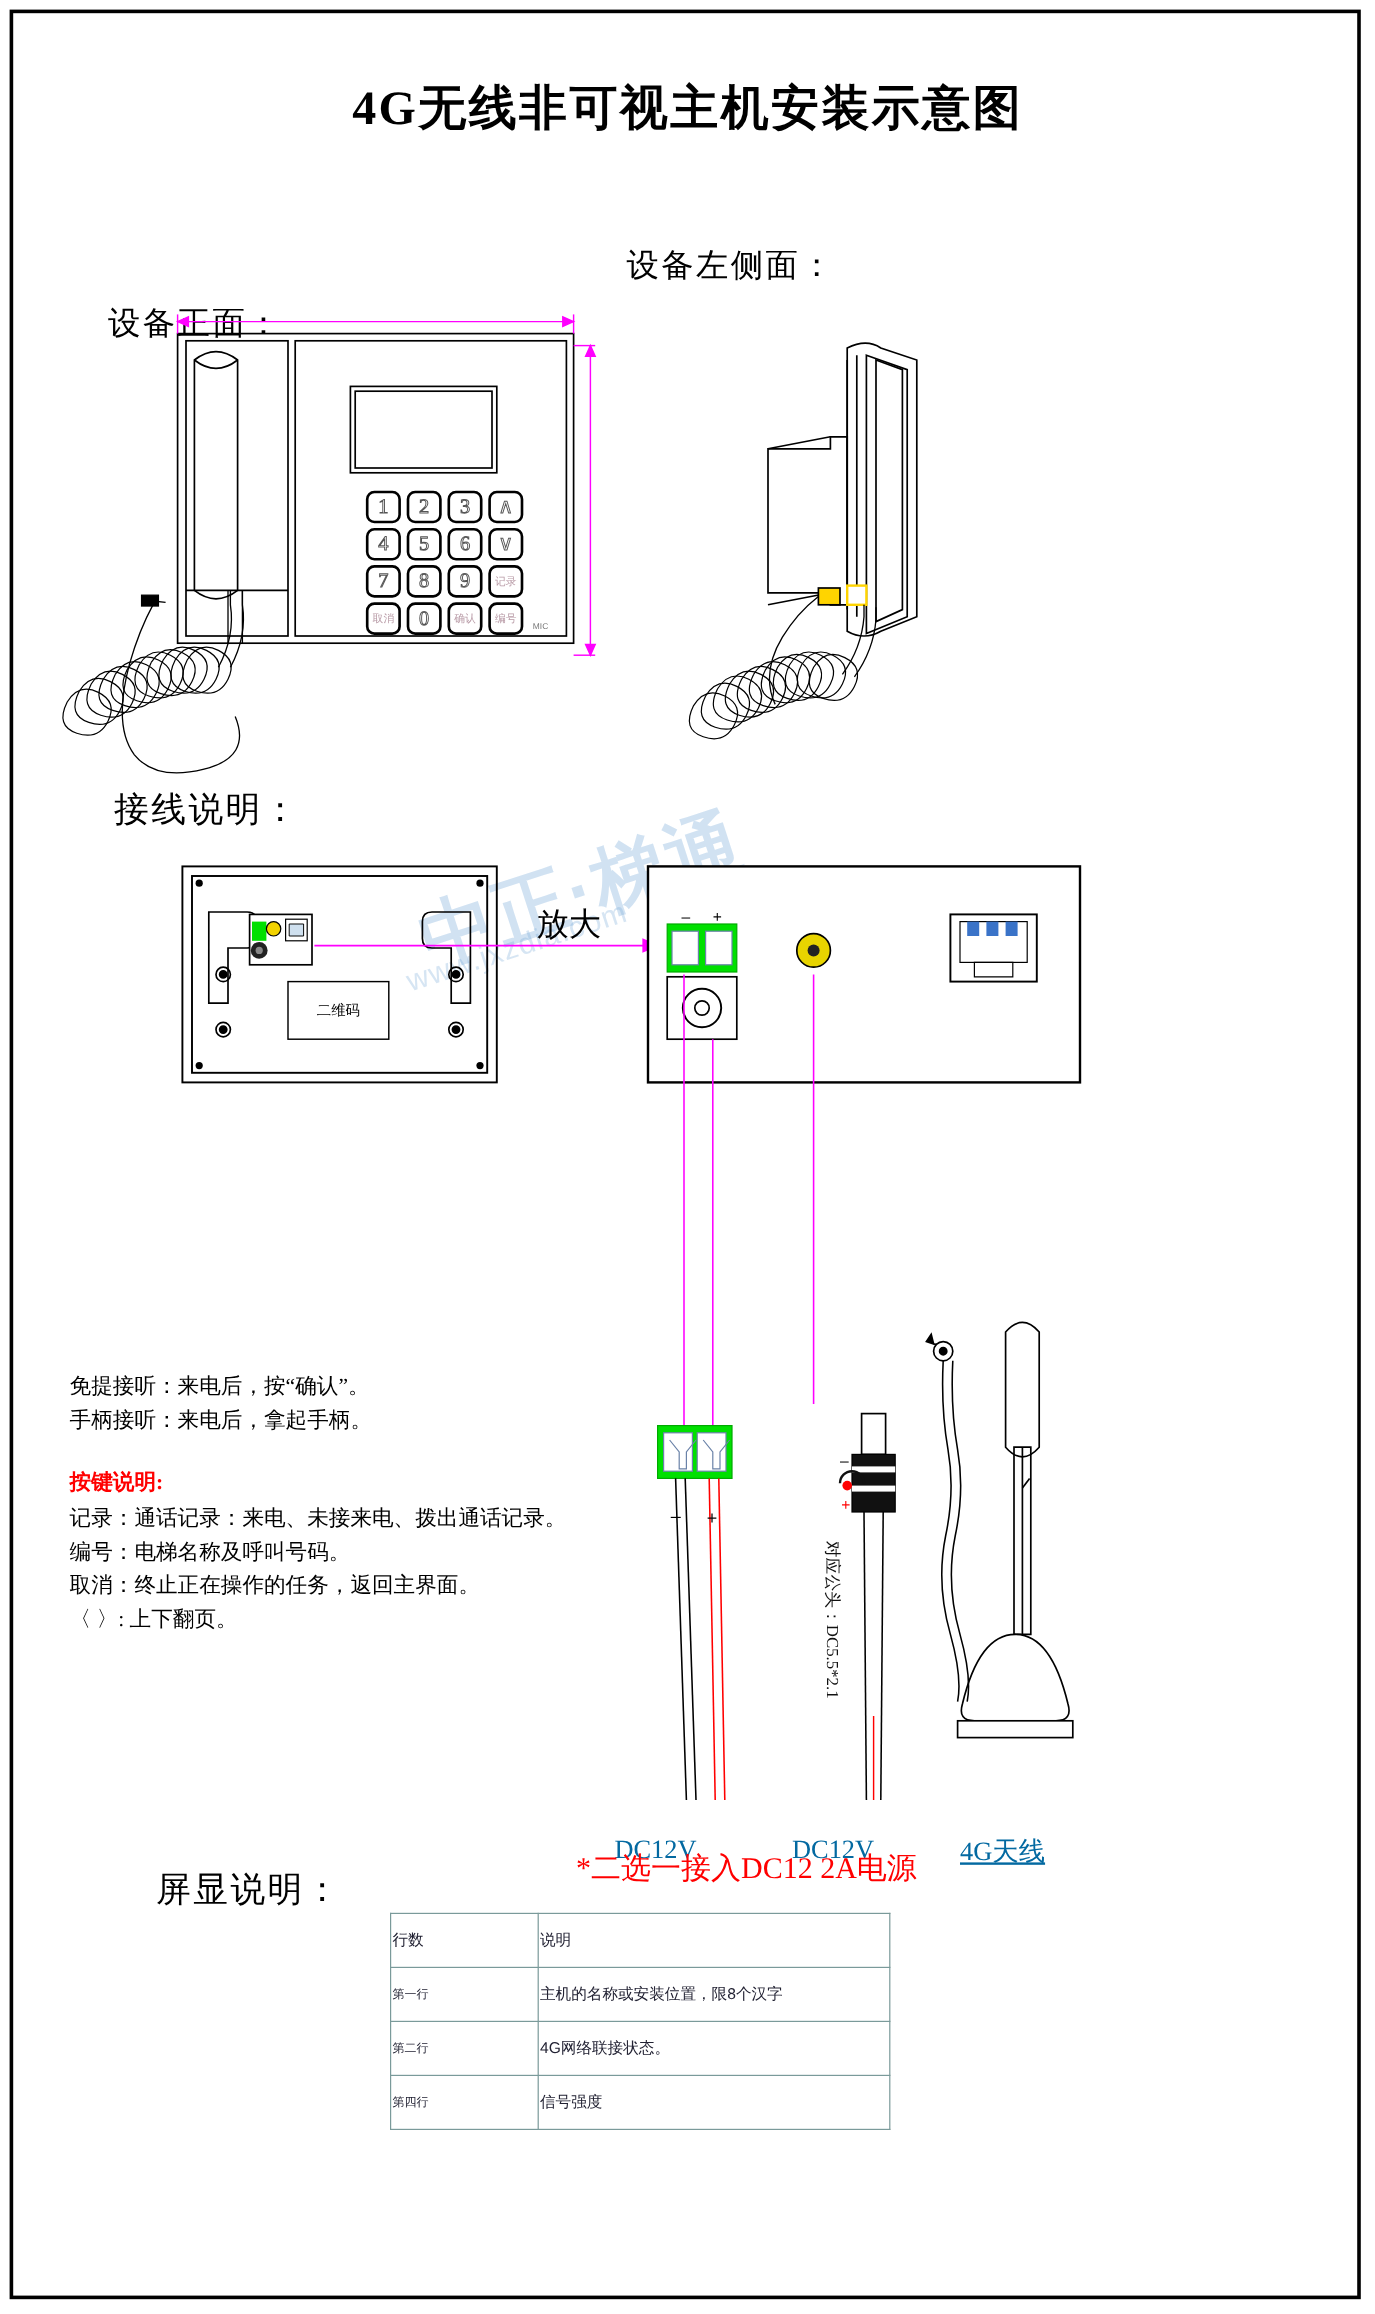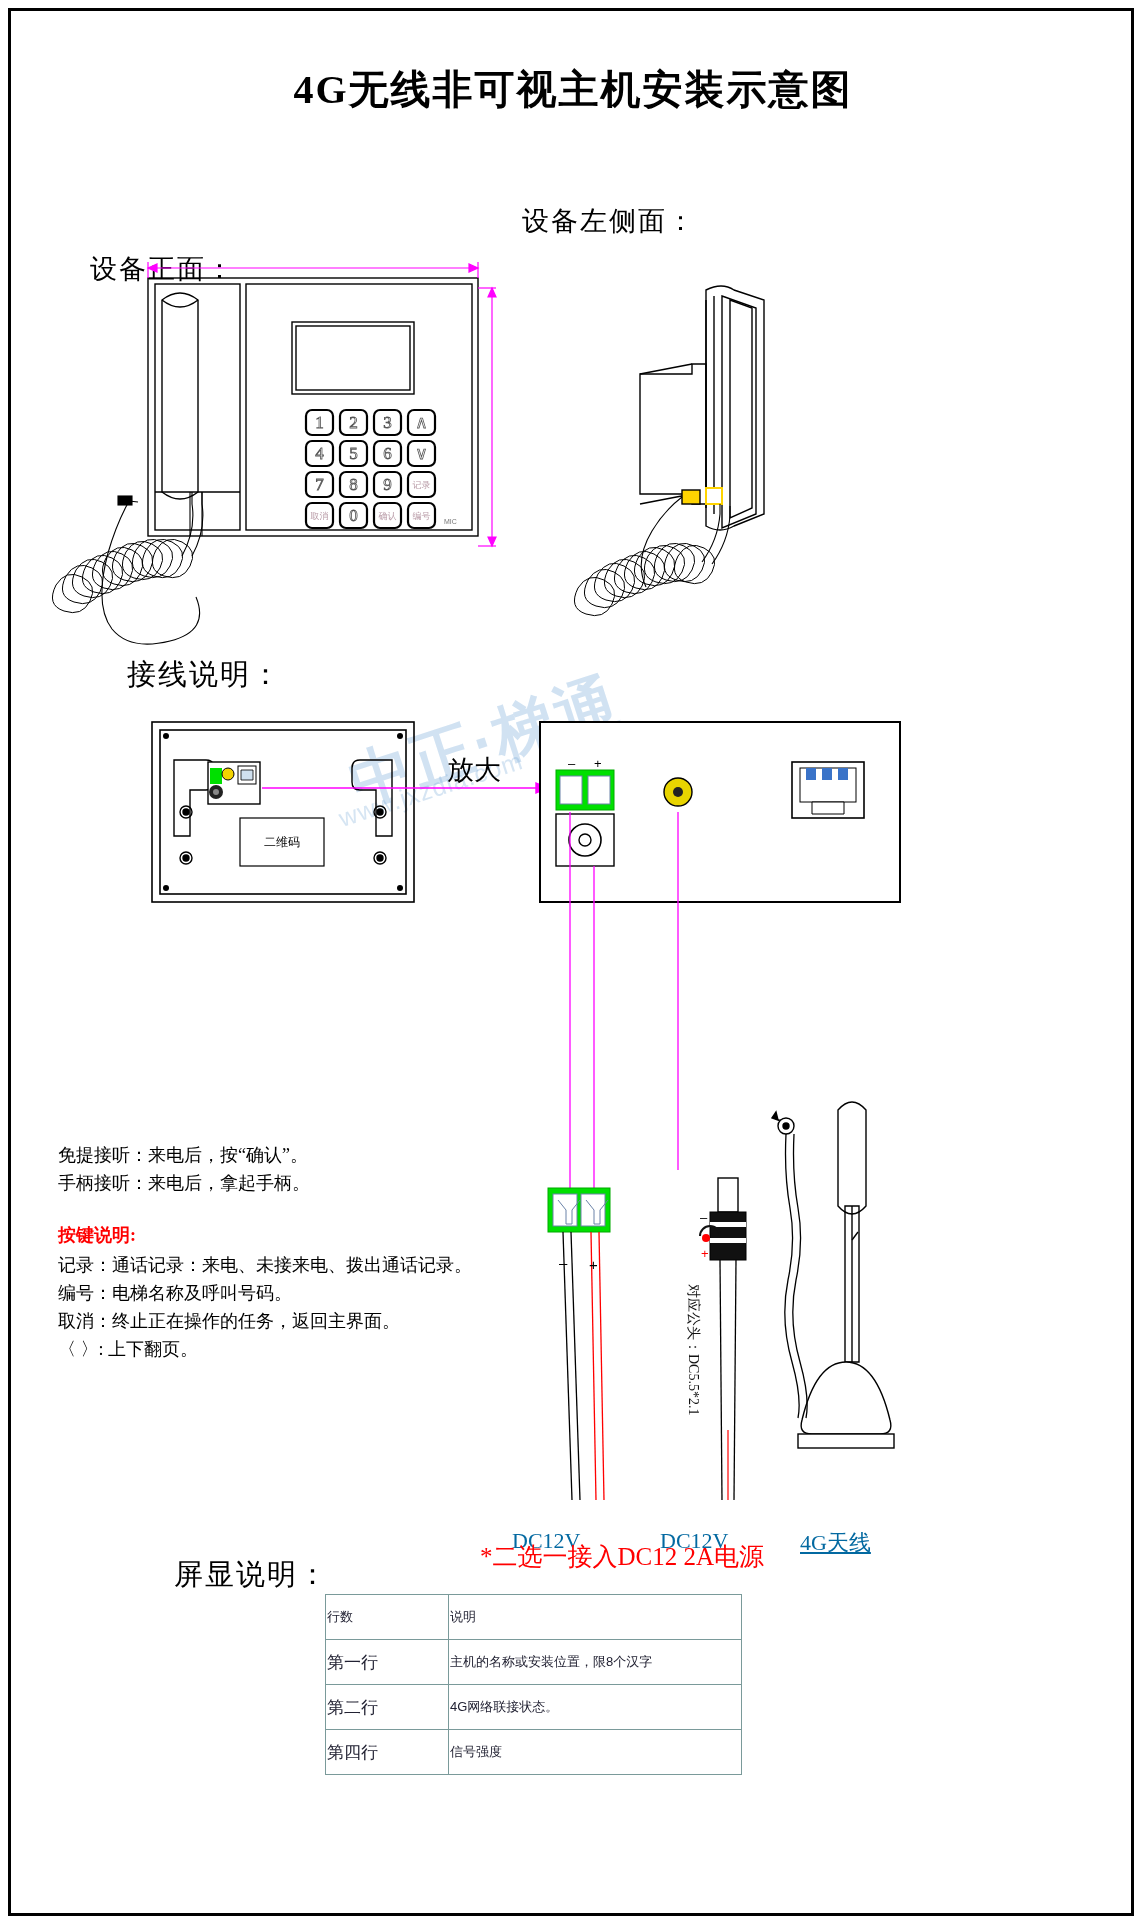--- a/index.html
+++ b/index.html
@@ -2,28 +2,28 @@
 <html><head>
 <meta charset="utf-8">
 <style>
   html,body{margin:0;padding:0;background:#fff;}
   body{width:1146px;height:1928px;position:relative;font-family:"Liberation Serif",serif;color:#000;}
   .page-border{position:absolute;left:8px;top:8px;width:1126px;height:1908px;border:3px solid #000;box-sizing:border-box;}
   .title{position:absolute;top:62px;left:0;width:1146px;text-align:center;font-size:40px;font-weight:bold;font-family:"Liberation Serif",serif;letter-spacing:2px;}
   .sec-head{position:absolute;font-size:27px;font-family:"Liberation Serif",serif;letter-spacing:2px;}
   .hdr-front{left:90px;top:203px;margin-top:48px;}
   .hdr-left{left:522px;top:203px;}
-  .hdr-wire{left:95px;top:655px;font-size:29px;margin-left:32px;}
-  .hdr-screen{left:130px;top:1555px;font-size:29px;margin-left:44px;}
+  .hdr-wire{left:95px;top:655px;font-size:29px;}
+  .hdr-screen{left:130px;top:1555px;font-size:29px;}
   svg{position:absolute;left:0;top:0;overflow:visible;}
   .instr{position:absolute;left:58px;font-size:18px;line-height:26px;font-family:"Liberation Serif",serif;white-space:nowrap;}
   .red{color:#ff0000;}
   table.disp{position:absolute;left:325px;top:1594px;border-collapse:collapse;}
   table.disp td{border:1px solid #7a9a9a;font-family:"Liberation Sans",sans-serif;text-align:left;color:#223;}
-  table.disp td.c0{width:120px;height:42px;font-size:17px;}
+  table.disp td.c0{width:120px;height:42px;font-size:10px;}
   table.disp td.c1{width:290px;height:42px;font-size:13px;}
   table.disp tr.head td{font-size:13px;}
   .conn-lbl{position:absolute;font-size:22px;font-family:"Liberation Serif",serif;color:#0369a1;}
   .power-note{position:absolute;left:480px;top:1540px;font-size:25px;color:#ff0000;font-family:"Liberation Serif",serif;white-space:nowrap;}
   .rot-lbl{position:absolute;transform:rotate(90deg);transform-origin:left top;font-size:14px;font-family:"Liberation Serif",serif;color:#111;white-space:nowrap;}
   .watermark{position:absolute;left:345px;top:700px;font-size:62px;font-weight:bold;color:rgba(90,150,210,.28);font-family:"Liberation Sans",sans-serif;transform:rotate(-18deg);letter-spacing:2px;pointer-events:none;}
   .watermark2{position:absolute;left:335px;top:775px;font-size:25px;color:rgba(120,170,215,.30);font-family:"Liberation Sans",sans-serif;transform:rotate(-18deg);letter-spacing:1px;pointer-events:none;}
   .fangda{position:absolute;left:447px;top:752px;font-size:27px;font-family:"Liberation Serif",serif;}
 </style>
 </head>

